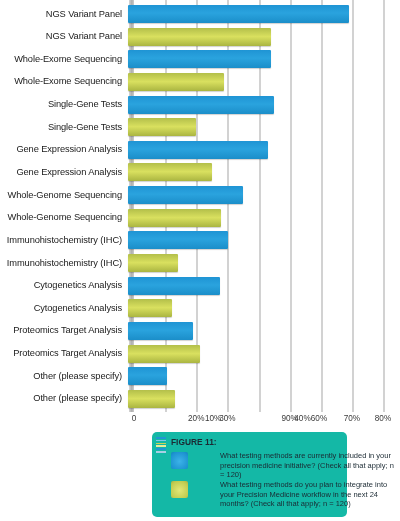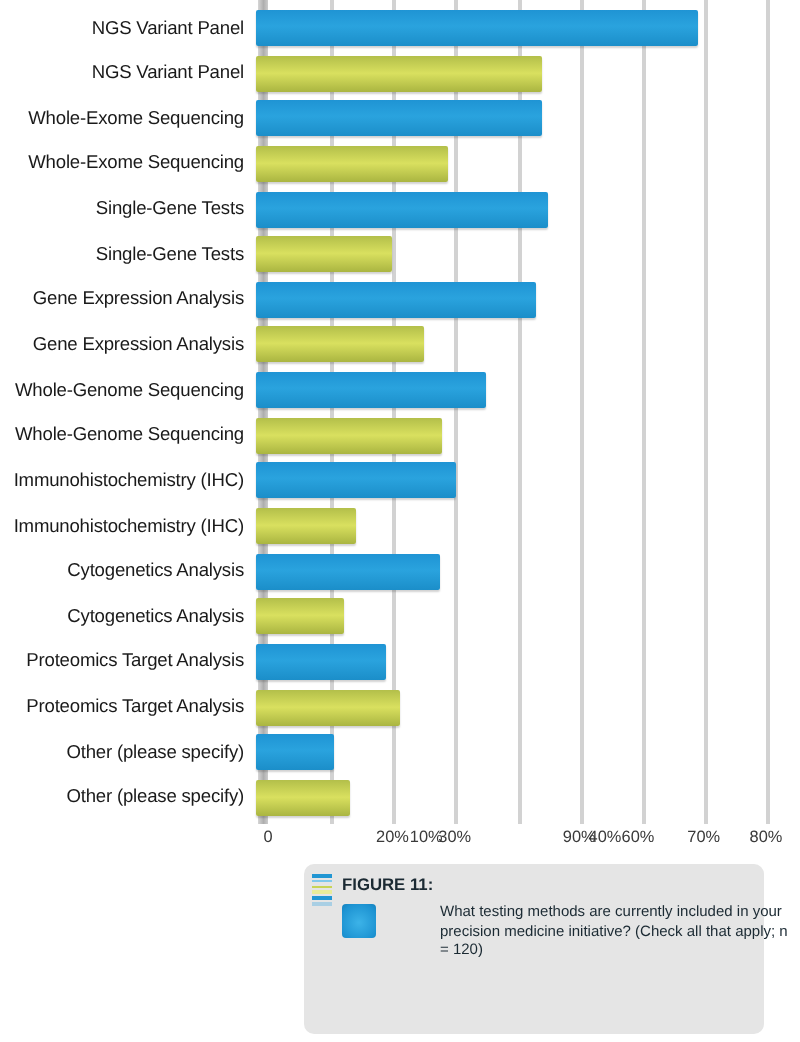--- a/index.html
+++ b/index.html
@@ -118,23 +118,23 @@
     color: #3a3a3a;
     transform: translateX(-50%);
     white-space: nowrap;
   }
 
   
   .legend {
     position: absolute;
     left: 152px;
     top: 432px;
-    width: 230px;
+    width: 195px;
     height: 85px;
-    background: #e5e5e5;
+    background: #14b8a6;
     border-radius: 5px;
   }
   .legend-stripes {
     position: absolute;
     left: 4px;
     top: 5px;
     width: 10px;
     height: 14px;
   }
   .legend-stripes i {
@@ -333,15 +333,19 @@
         <i style="background: rgb(33, 150, 211);"></i>
         <i style="background: rgb(169, 207, 228);"></i>
       </div>
     <div class="legend-title">FIGURE 11:</div>
 
     <div class="legend-item first">
       <div class="swatch blue"></div>
       <div class="legend-text">What testing methods are currently included in your precision medicine initiative? (Check all that apply; n = 120)</div>
     </div>
 
+    <div class="legend-item second">
+      <div class="swatch green"></div>
+      <div class="legend-text">What testing methods do you plan to integrate into your Precision Medicine workflow in the next 24 months? (Check all that apply; n = 120)</div>
+    </div>
   </div>
 
 </div>
 
 </body></html>

